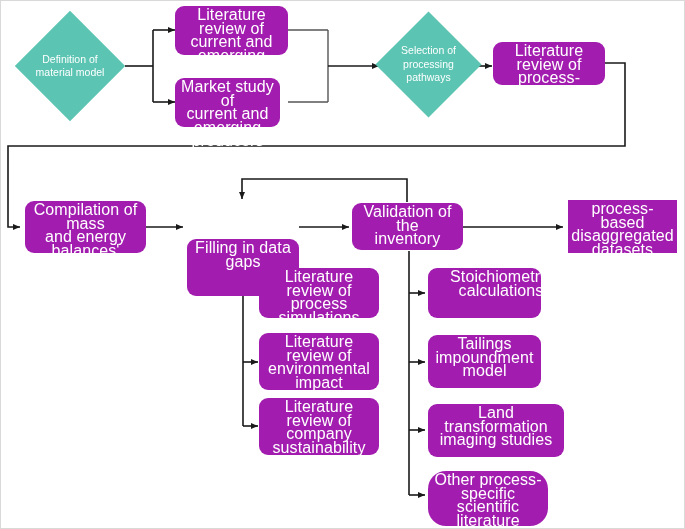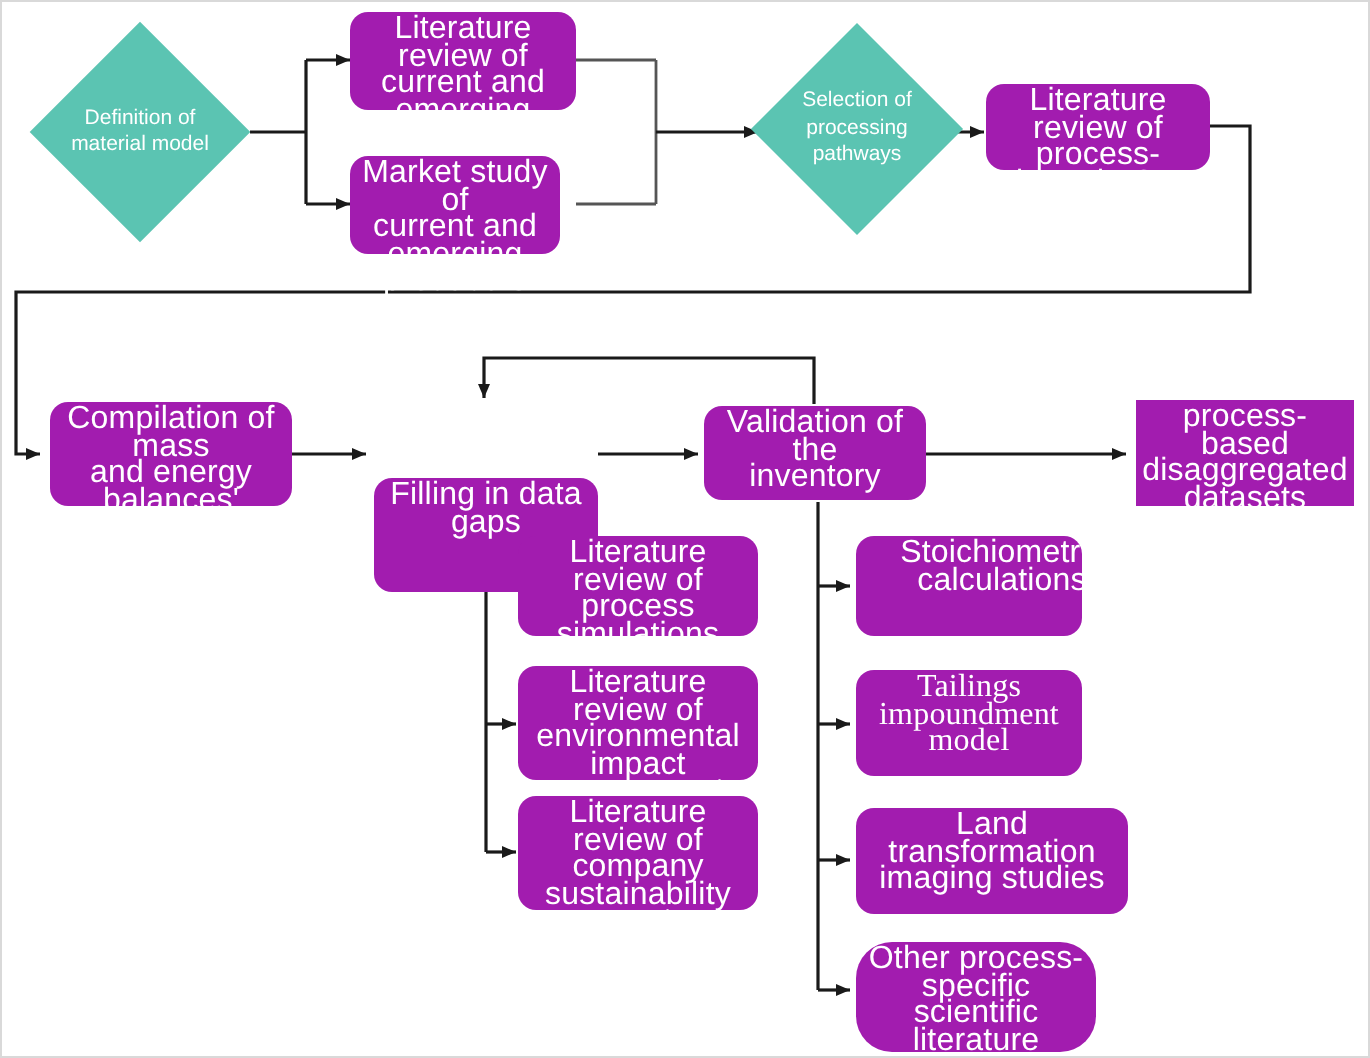--- a/index.html
+++ b/index.html
@@ -190,21 +190,21 @@
     <span class="lbl">Literature review of
 company
 sustainability reports</span>
   </div>
 
   <div class="node rounded" style="left:427px; top:267px; width:113px; height:50px;padding-left:38px;">
     <span class="lbl">Stoichiometric
 calculations</span>
   </div>
 
-  <div class="node rounded" style="left:427px; top:334px; width:113px; height:53px;font-family:Liberation Serif, serif;">
+  <div class="node rounded" style="left:427px; top:334px; width:113px; height:53px;">
     <span class="lbl">Tailings
 impoundment model</span>
   </div>
 
   <div class="node rounded" style="left:427px; top:403px; width:136px; height:53px;">
     <span class="lbl">Land transformation
 imaging studies</span>
   </div>
 
   <div class="node rounded" style="left:427px; top:470px; width:120px; height:55px;border-radius:18px;">

